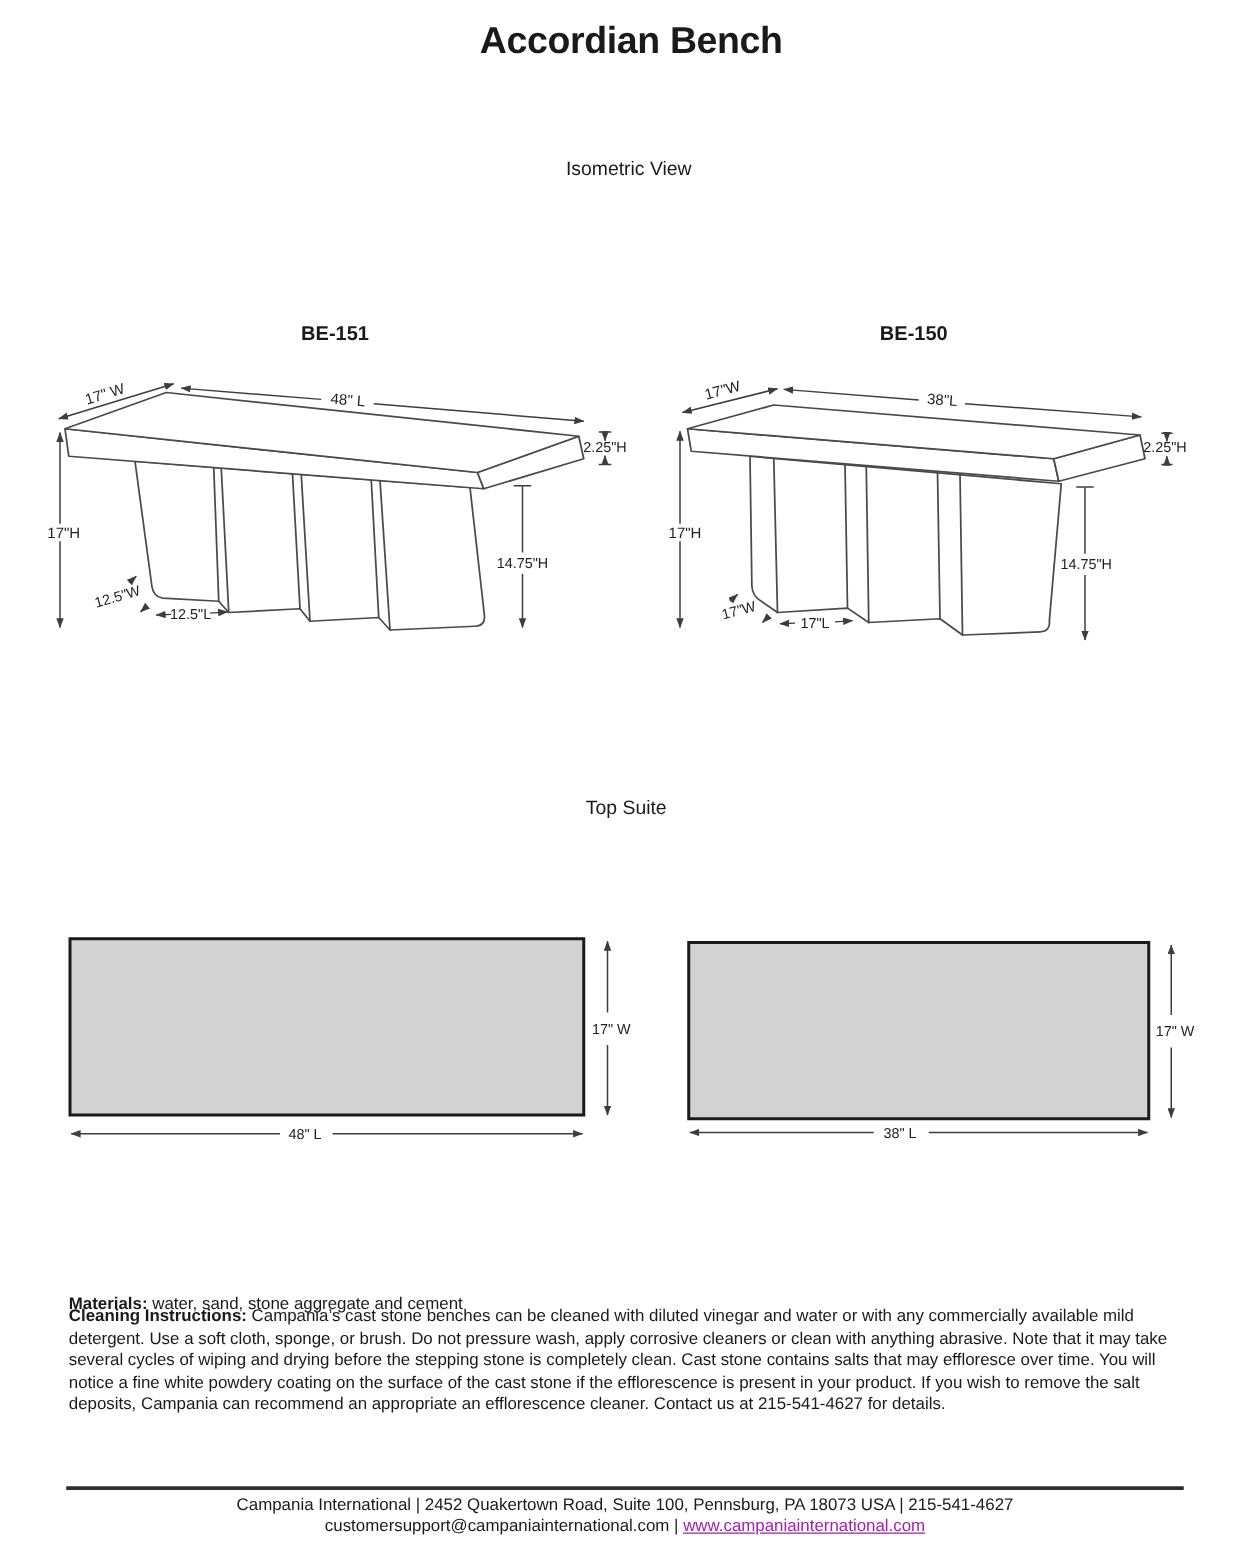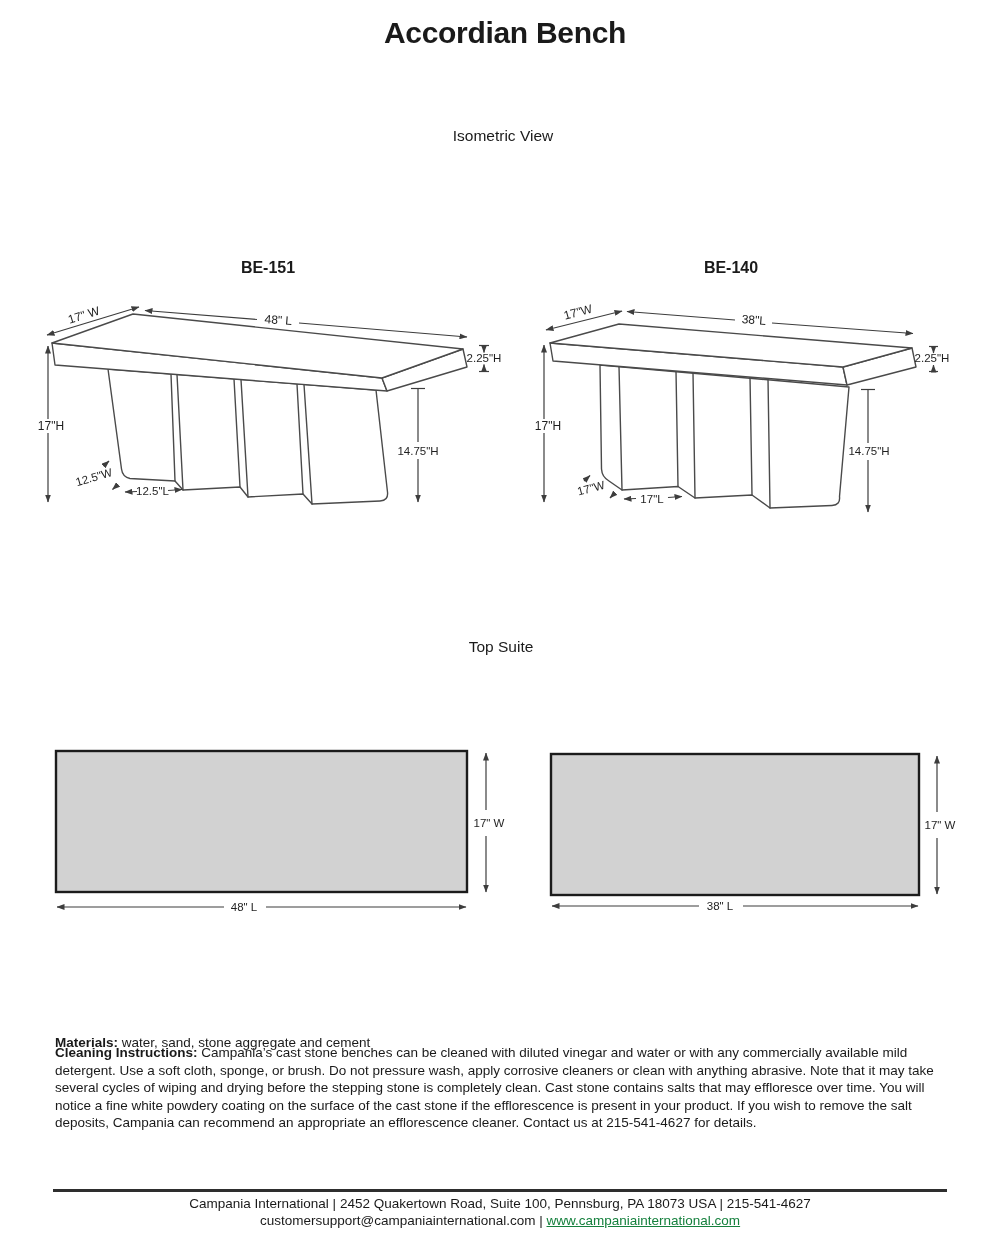--- a/index.html
+++ b/index.html
@@ -14,34 +14,34 @@
   .dimtxt{font-size:12px;}
   .dimtxt-sm{font-size:11.5px;}
   .dim{stroke:#3d3d3d;stroke-width:1.2;fill:none;}
   .bench{stroke:#4a4a4a;stroke-width:1.4;fill:none;stroke-linejoin:round;stroke-linecap:round;}
   .benchfill{fill:#ffffff;}
   .tvrect{fill:#d2d2d2;stroke:#1b1b1b;stroke-width:2.4;}
   .body-text{font-size:13.5px;line-height:17.5px;}
   .para{width:895px;margin-top:28px;}
   .footer-rule{left:53px;top:1189px;width:894px;height:3px;background:#2e2e2e;}
   .footer-line{left:0;width:1000px;text-align:center;font-size:13.5px;white-space:nowrap;}
-  .site-link{color:#15803d;text-decoration:underline;cursor:pointer;}
+  .site-link{color:#a21caf;text-decoration:underline;cursor:pointer;}
   b{font-weight:bold;}
 </style>
 </head>
 <body>
 
 <div class="page">
 
   <div class="abs ctr page-title">Accordian Bench</div>
 
   <div class="abs ctr sec-head" style="left:503px;top:127px;">Isometric View</div>
 
   <div class="abs ctr model-label" style="left:268px;top:259px;">BE-151</div>
-  <div class="abs ctr model-label" style="left:731px;top:259px;">BE-140</div>
+  <div class="abs ctr model-label" style="left:731px;top:259px;">BE-150</div>
 
   <svg class="abs" style="left:35px;top:293px;" width="475" height="230" viewBox="0 0 475 230">
     <defs>
       <marker id="arrA" markerUnits="userSpaceOnUse" markerWidth="8" markerHeight="6" refX="7.5" refY="3" orient="auto-start-reverse">
         <path d="M0,0 L8,3 L0,6 Z" fill="#3d3d3d"></path>
       </marker>
     </defs>
 
     <g>
       <path class="bench benchfill" d="M73,76 L86.5,176 Q87.5,184 95,185.5 L140,188 L148,197 L205,194

